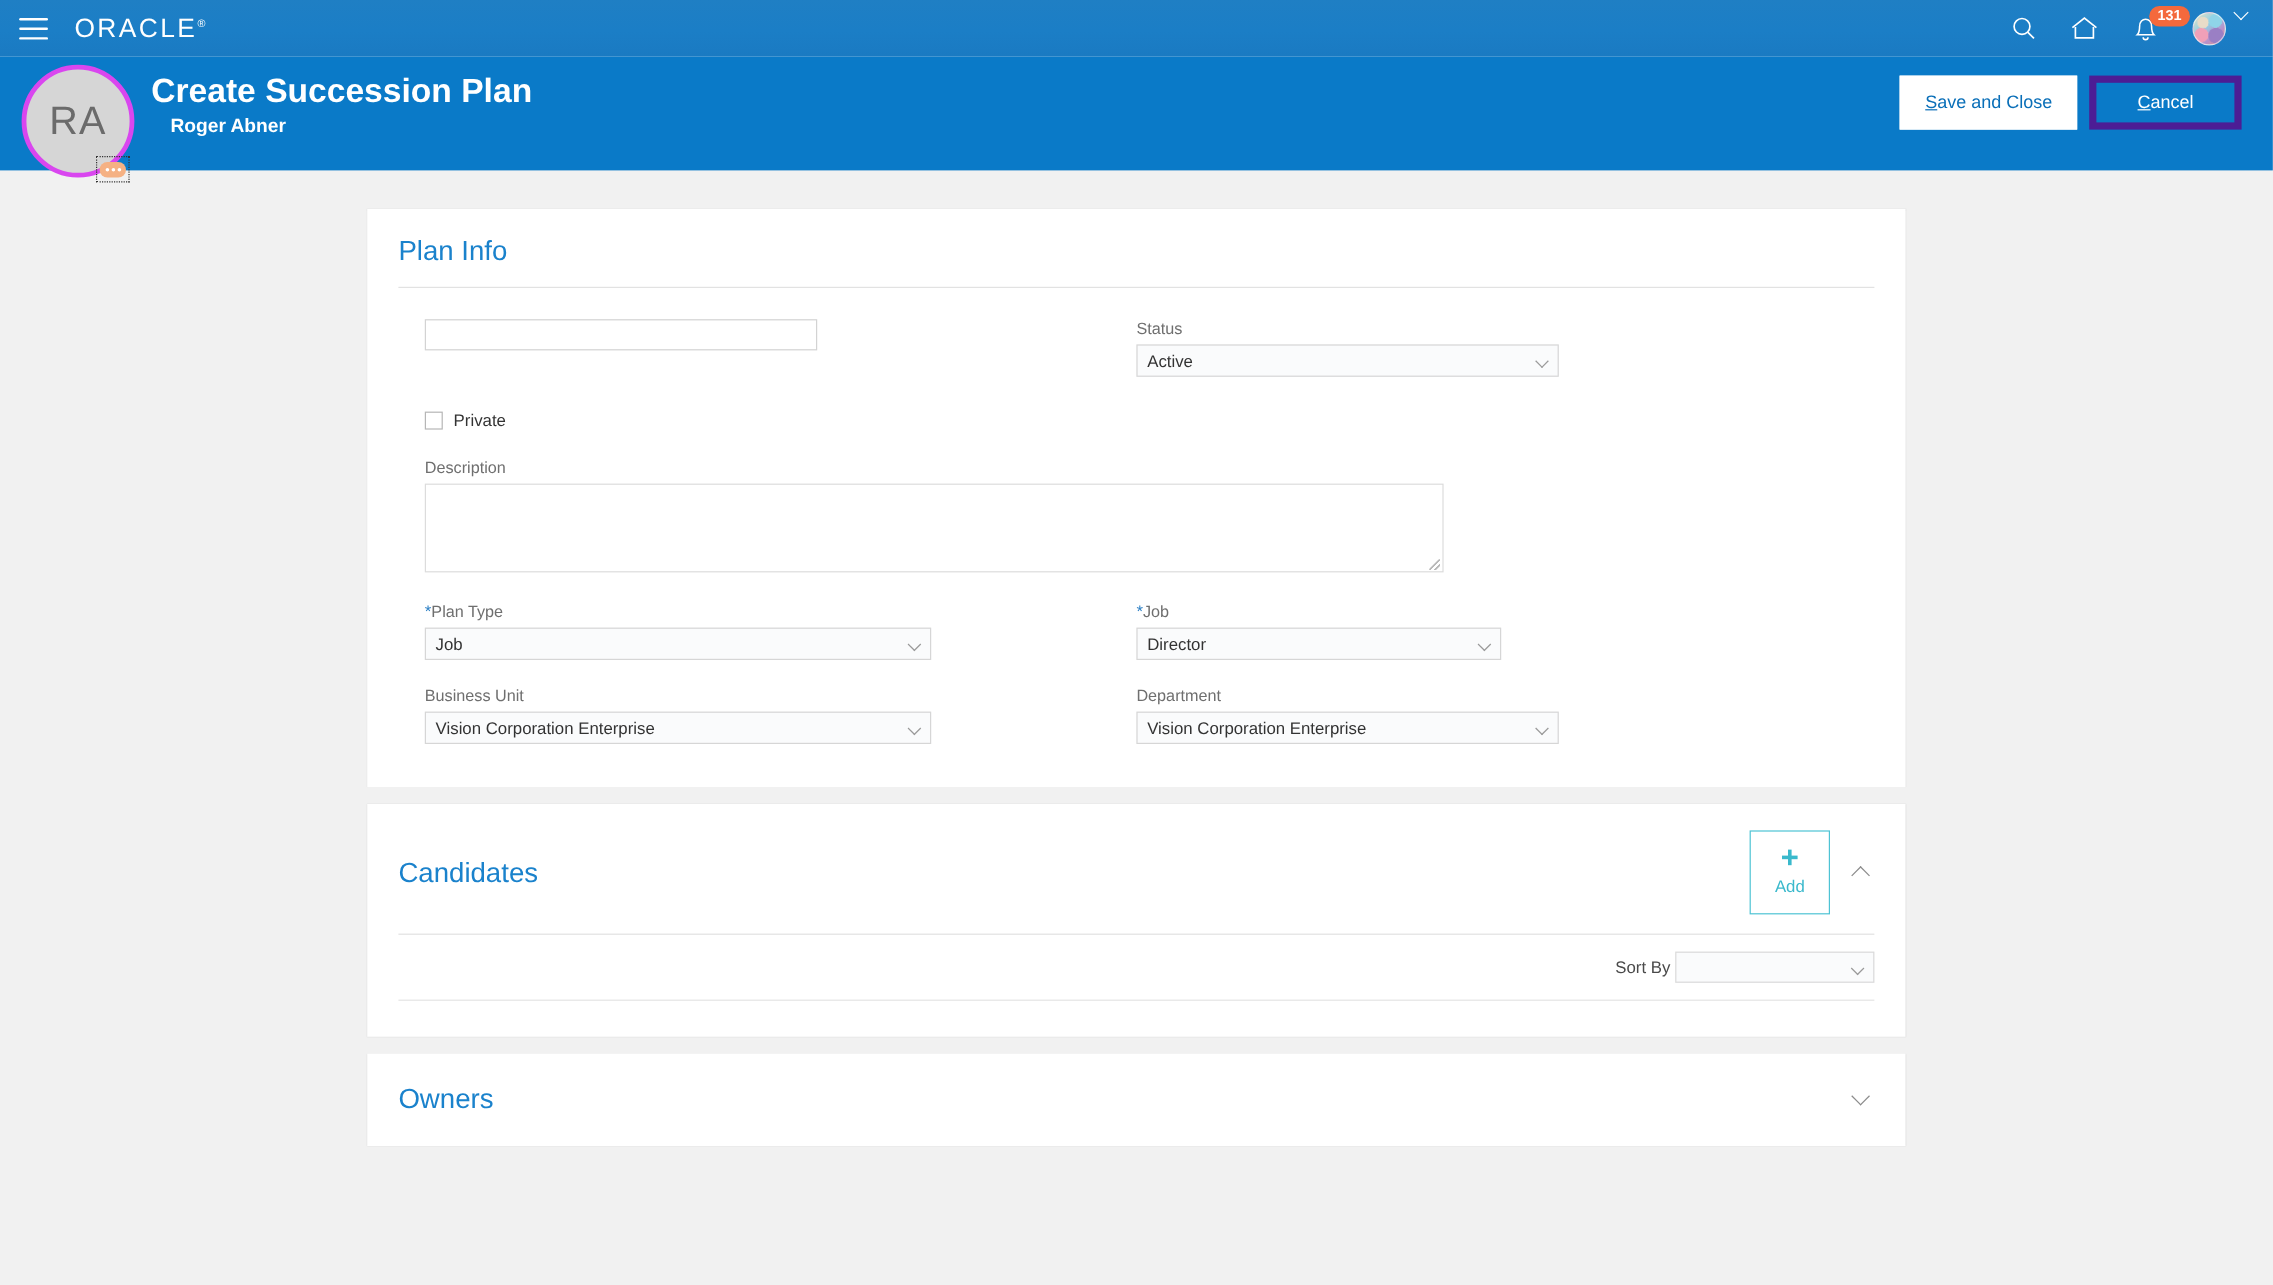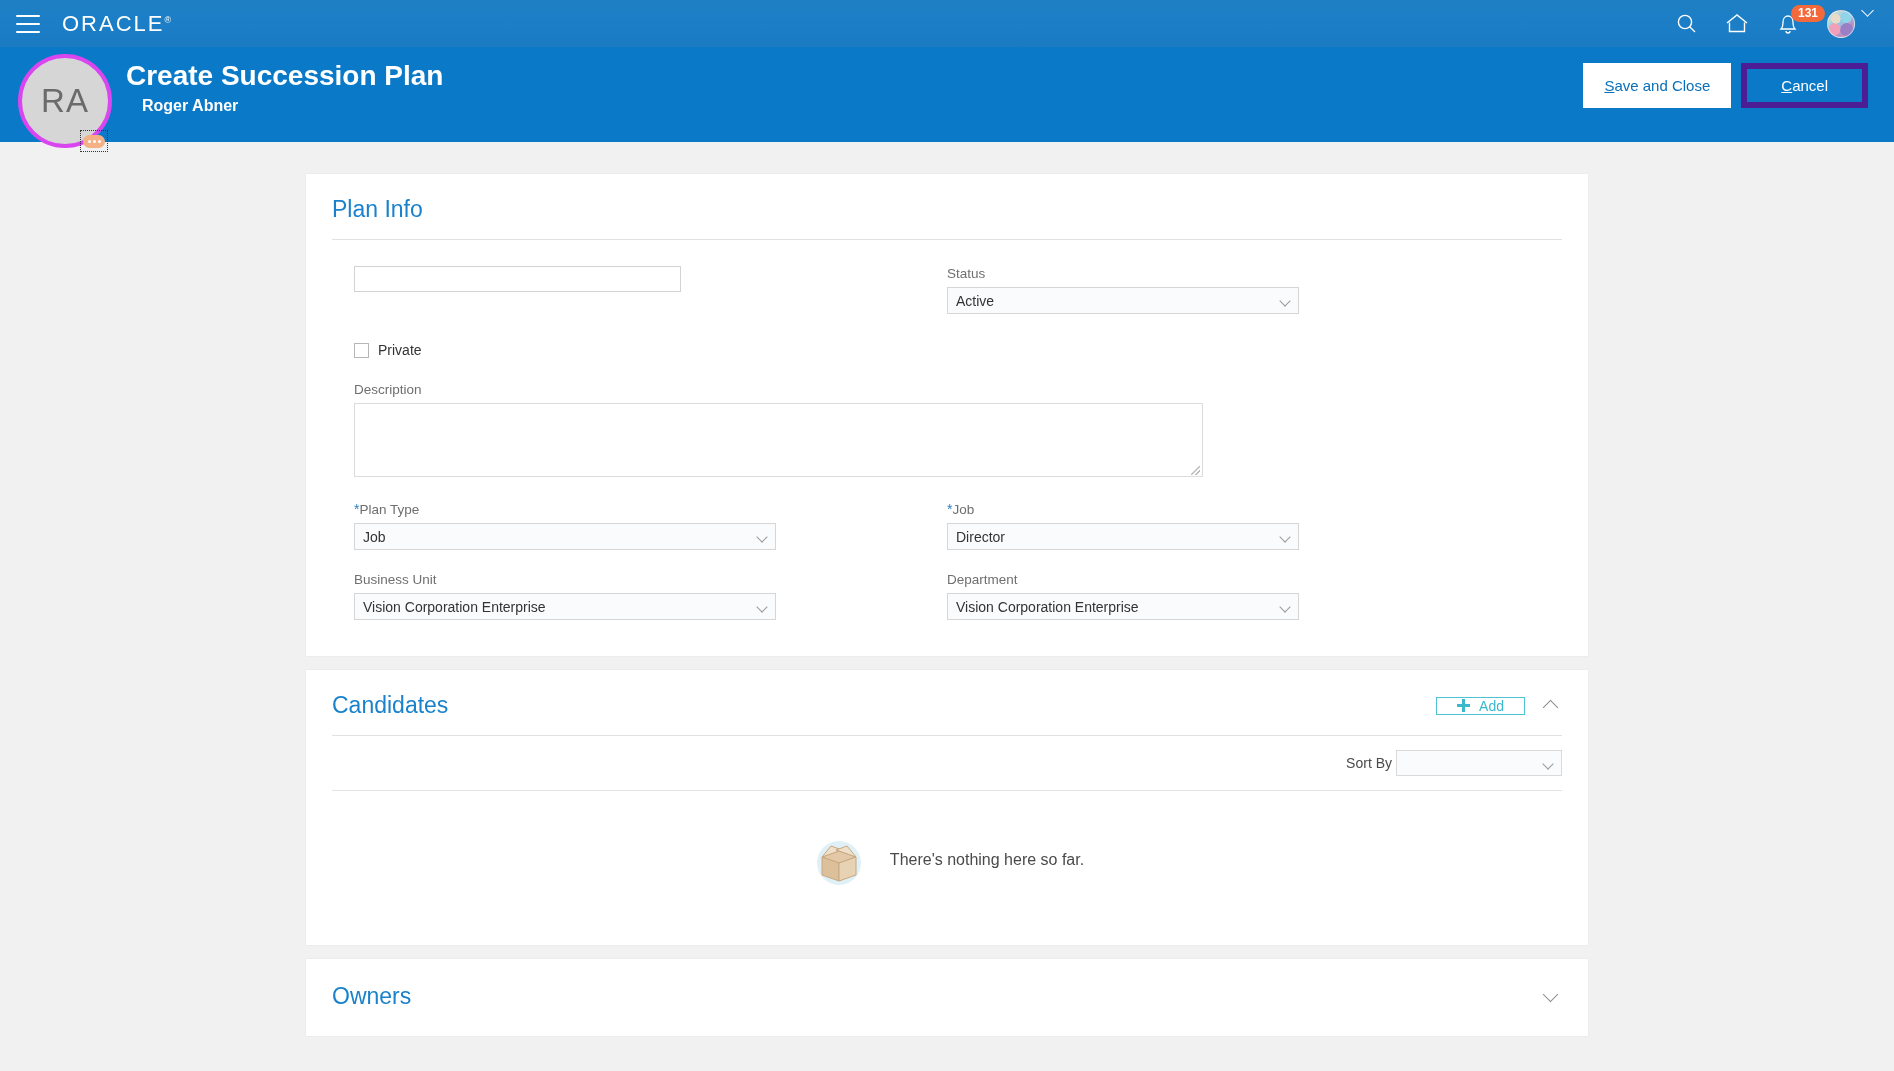--- a/index.html
+++ b/index.html
@@ -157,23 +157,24 @@
       linear-gradient(135deg, transparent 44%, #b9b9b9 45%, #b9b9b9 55%, transparent 56%),
       linear-gradient(135deg, transparent 70%, #b9b9b9 71%, #b9b9b9 81%, transparent 82%);
   }
 
   
   #card-candidates { margin-top: 14px; padding: 22px 26px 30px 26px; }
   .sec-head { display: flex; align-items: center; gap: 45px; }
   .sec-head-right { margin-left: auto; display: flex; align-items: center; gap: 14px; }
   .btn-add {
     border: 1px solid #4ec3d4; background: #fff; color: #3ab9cc;
-    font-size: 14px; padding: 0 20px; cursor: pointer;
+    font-size: 14px; padding: 15px 20px; cursor: pointer;
     display: flex; align-items: center; gap: 9px;
     font-family: "Liberation Sans", sans-serif;
+    flex-direction: column;
   }
   .plus {
     position: relative; width: 13px; height: 13px; display: inline-block;
   }
   .plus:before, .plus:after {
     content: ""; position: absolute; background: #3ab9cc;
   }
   .plus:before { left: 5px; top: 0; width: 3px; height: 13px; }
   .plus:after { left: 0; top: 5px; width: 13px; height: 3px; }
   .collapse-toggle { cursor: pointer; padding: 6px; display: flex; }
@@ -320,21 +321,21 @@
             <div class="select-box">
               <span>Job</span>
               <span class="chev-grey"></span>
             </div>
           </div>
         </div>
         <div class="col-right">
           <div class="field-label">
             <span class="req">*</span><span>Job</span>
           </div>
-          <div style="width:352px">
+          <div style="width:304px">
             <div class="select-box">
               <span>Director</span>
               <span class="chev-grey"></span>
             </div>
           </div>
         </div>
       </div>
 
       <div class="row" style="margin-top:22px">
         <div class="col-left">
@@ -376,31 +377,20 @@
     <div class="section-rule"></div>
 
     <div class="sortbar">
       <span class="sort-label">Sort By</span>
       <div class="sort-select">
         <span style="font-size:14px;padding-left:8px;line-height:24px;display:block"></span>
         <span class="chev-grey"></span>
       </div>
     </div>
 
-    <div class="empty-state">
-      <svg width="58" height="58" viewBox="0 0 58 58">
-        <circle cx="29" cy="32" r="22" fill="#dff0f7"></circle>
-        <path d="M12 26 L29 20 L46 26 L29 32 Z" fill="#e3c9a8" stroke="#c9a87f" stroke-width="1"></path>
-        <path d="M12 26 L12 44 L29 50 L29 32 Z" fill="#dcc09c" stroke="#c9a87f" stroke-width="1"></path>
-        <path d="M29 32 L46 26 L46 44 L29 50 Z" fill="#e8d2b4" stroke="#c9a87f" stroke-width="1"></path>
-        <path d="M12 26 L21 15 L32 19 L29 20 Z" fill="#efe0cb" stroke="#c9a87f" stroke-width="1"></path>
-        <path d="M46 26 L37 15 L26 19 L29 20 Z" fill="#efe0cb" stroke="#c9a87f" stroke-width="1"></path>
-      </svg>
-      <div class="empty-text">There's nothing here so far.</div>
-    </div>
   </div>
 
   <div class="card" id="card-owners">
     <div class="section-title">Owners</div>
     <div style="margin-left:auto" class="collapse-toggle">
       <span class="chev-down"></span>
     </div>
   </div>
 
 </div>

